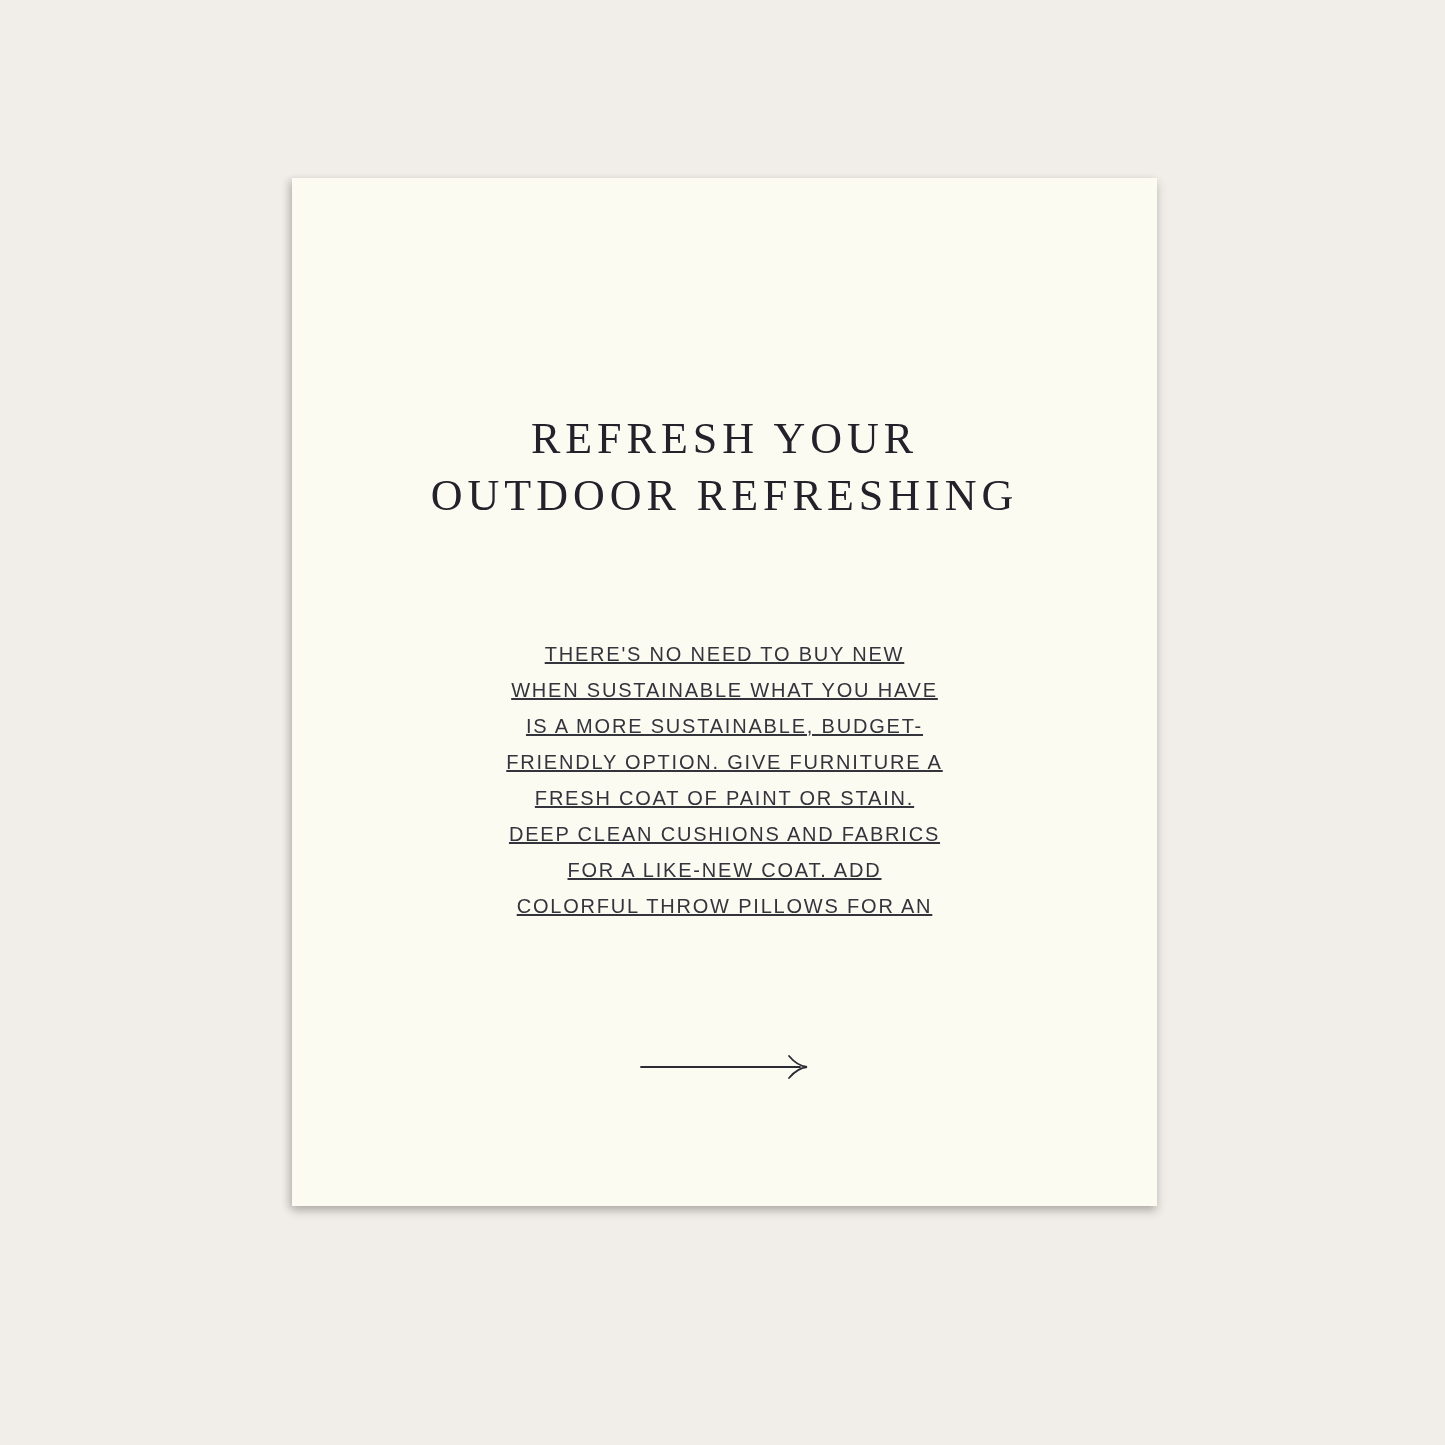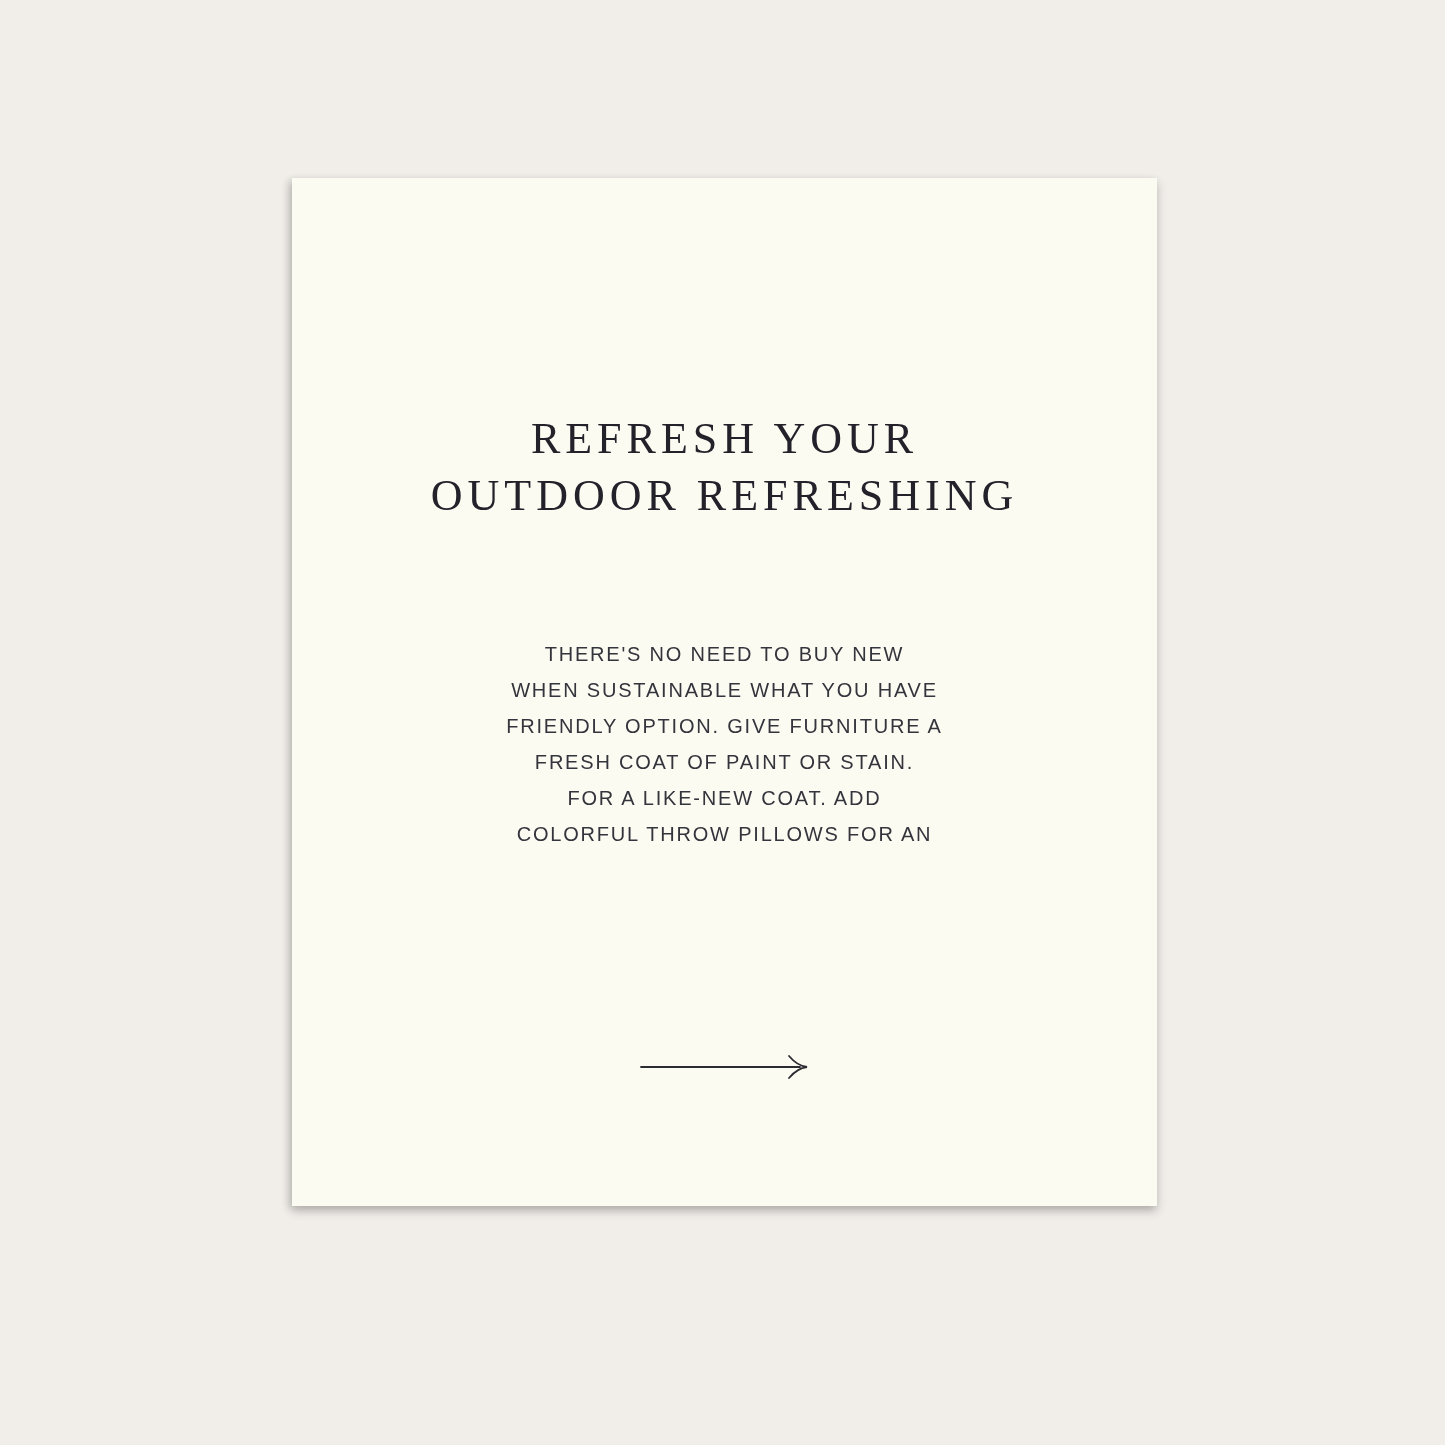--- a/index.html
+++ b/index.html
@@ -45,20 +45,21 @@
     position: absolute;
     top: 458px;
     left: 0;
     width: 100%;
     text-align: center;
     font-family: "Liberation Sans", sans-serif;
     font-size: 20px;
     line-height: 36px;
     letter-spacing: 1.8px;
     color: #34343c;
+    text-decoration: underline;
   }
   .card-body .body-line {
     white-space: nowrap;
   }
   .arrow-wrap {
     position: absolute;
     top: 876px;
     left: 0;
     width: 100%;
     display: flex;
@@ -75,22 +76,24 @@
   <div class="card">
 
     <div class="card-title">
       <div class="title-line">REFRESH YOUR</div>
       <div class="title-line">OUTDOOR REFRESHING</div>
     </div>
 
     <div class="card-body">
       <div class="body-line">THERE'S NO NEED TO BUY NEW</div>
       <div class="body-line">WHEN SUSTAINABLE WHAT YOU HAVE</div>
+      <div class="body-line">IS A MORE SUSTAINABLE, BUDGET-</div>
       <div class="body-line">FRIENDLY OPTION. GIVE FURNITURE A</div>
       <div class="body-line">FRESH COAT OF PAINT OR STAIN.</div>
+      <div class="body-line">DEEP CLEAN CUSHIONS AND FABRICS</div>
       <div class="body-line">FOR A LIKE-NEW COAT. ADD</div>
       <div class="body-line">COLORFUL THROW PILLOWS FOR AN</div>
     </div>
 
     <div class="arrow-wrap">
       <svg width="170" height="26" viewBox="0 0 170 26" fill="none" xmlns="http://www.w3.org/2000/svg">
         <line x1="1" y1="13" x2="160" y2="13" stroke="#2b2b33" stroke-width="1.8" stroke-linecap="round"></line>
         <path d="M149 2 C154 8, 159 12, 167 13 C159 14, 154 18, 149 24" stroke="#2b2b33" stroke-width="1.8" fill="none" stroke-linecap="round"></path>
       </svg>
     </div>

